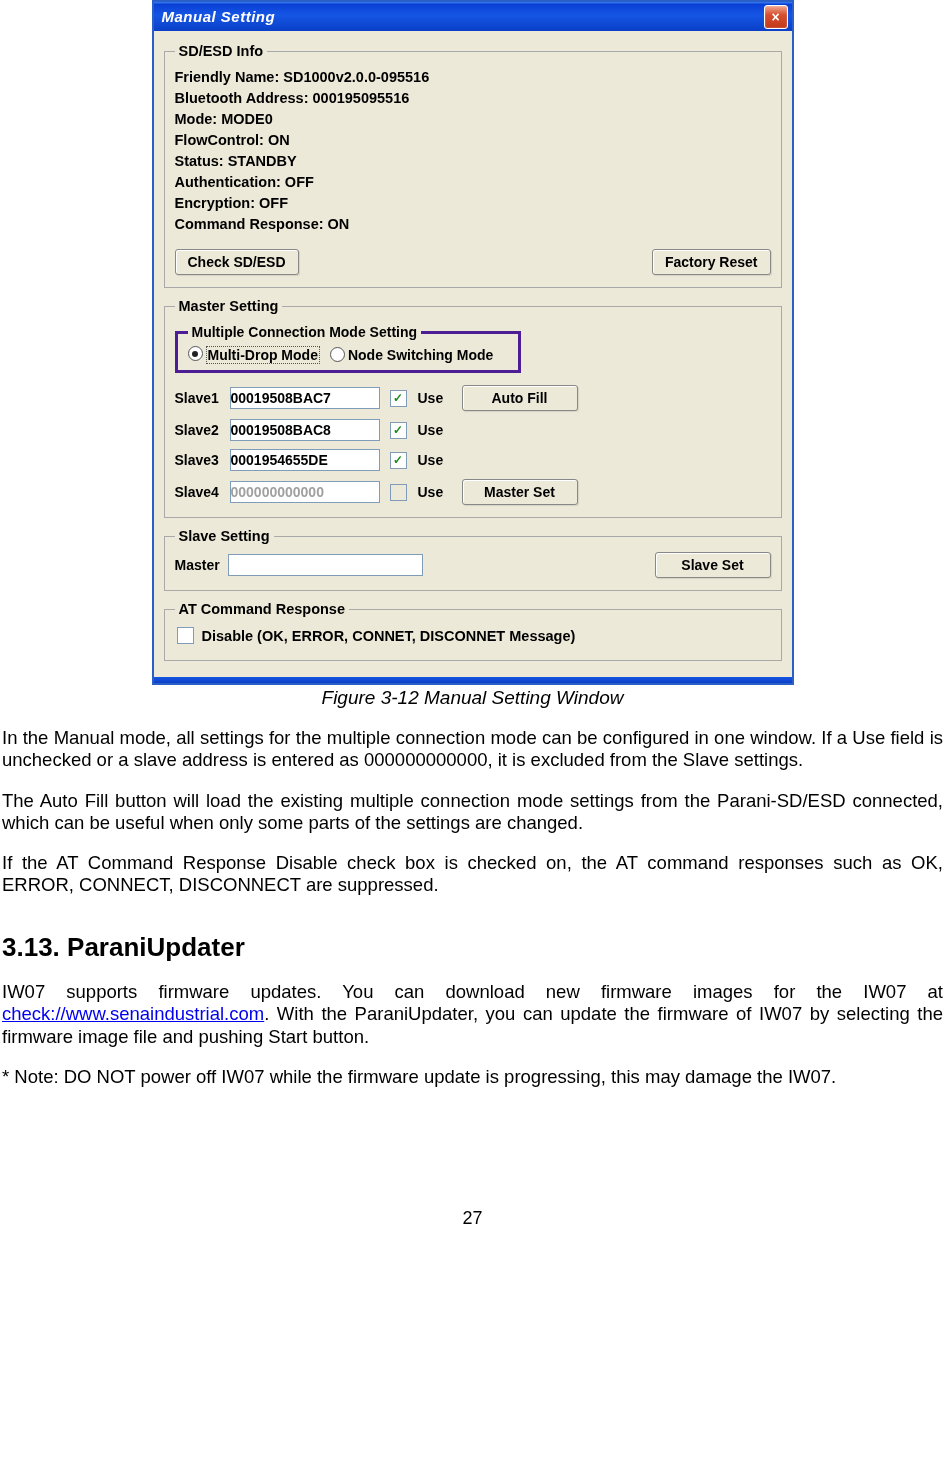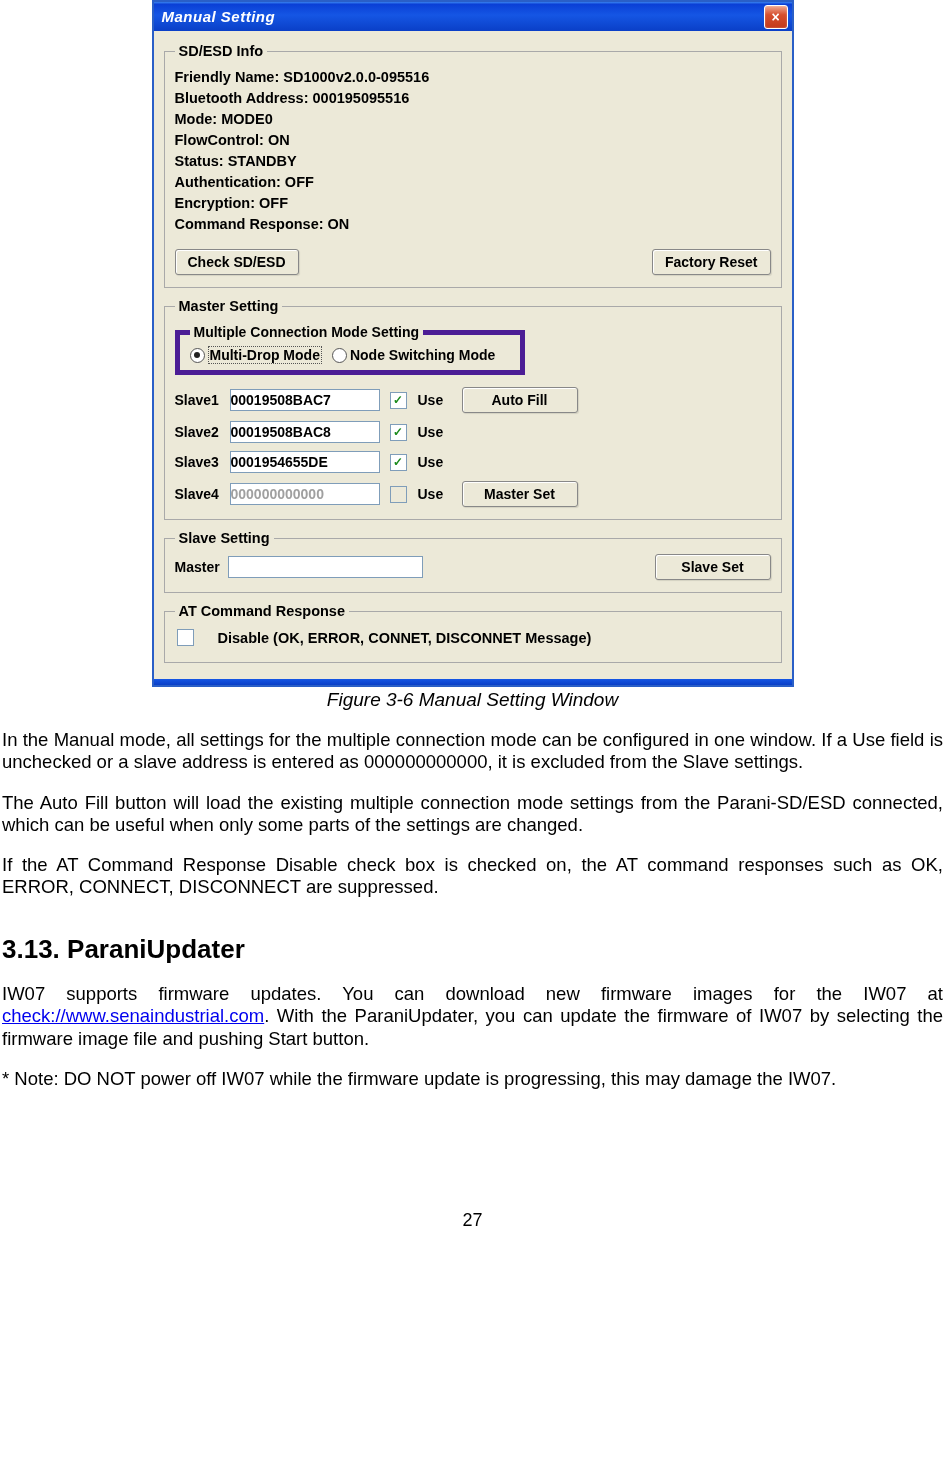--- a/index.html
+++ b/index.html
@@ -86,39 +86,39 @@
     text-align: center;
     display: inline-block;
   }
   .row-between {
     display: flex;
     justify-content: space-between;
     align-items: center;
   }
   
   .inner-field {
-    border: 5px solid #4c1d95;
+    border: 3px solid #4c1d95;
     padding: 6px 10px;
     margin: 2px 0 12px 0;
     width: 320px;
   }
   .inner-field legend {
     font-weight: bold;
     font-size: 14px;
   }
   .radio-row {
     display: flex;
     gap: 2px;
     align-items: center;
     font-weight: bold;
     font-size: 14px;
   }
   .radio-wrap {
     display: flex;
-    align-items: center;
+    align-items: flex-start;
     gap: 3px;
   }
   .radio-lbl.sel {
     border: 1px dotted #555;
     padding: 0 1px;
   }
   .master-grid {
     display: grid;
     grid-template-columns: 55px 160px 28px 40px 120px;
     row-gap: 8px;
@@ -169,21 +169,21 @@
     gap: 8px;
     font-weight: bold;
     font-size: 14px;
   }
   .slave-row .txt-input {
     width: 195px;
   }
   .at-row {
     display: flex;
     align-items: center;
-    gap: 24px;
+    gap: 8px;
     font-weight: bold;
     font-size: 14.5px;
     padding: 2px 0 0 2px;
   }
   .bottom-strip {
     height: 6px;
     background: linear-gradient(to bottom, #1556e4, #0a3fc7);
   }
   
   .caption {
@@ -317,21 +317,21 @@
         <div class="at-row">
           <span class="chk"></span>
           <span>Disable (OK, ERROR, CONNET, DISCONNET Message)</span>
         </div>
       </fieldset>
 
     </div>
     <div class="bottom-strip"></div>
   </div>
 
-  <div class="caption">Figure 3-6 Manual Setting Window</div>
+  <div class="caption">Figure 3-12 Manual Setting Window</div>
 
   <p class="body-text">In the Manual mode, all settings for the multiple connection mode can be configured in one window. If a Use field is unchecked or a slave address is entered as 000000000000, it is excluded from the Slave settings.</p>
   <p class="body-text">The Auto Fill button will load the existing multiple connection mode settings from the Parani-SD/ESD connected, which can be useful when only some parts of the settings are changed.</p>
   <p class="body-text">If the AT Command Response Disable check box is checked on, the AT command responses such as OK, ERROR, CONNECT, DISCONNECT are suppressed.</p>
 
   <div class="heading">3.13. ParaniUpdater</div>
 
   <p class="body-text">
     <span>IW07 supports firmware updates. You can download new firmware images for the IW07 at </span><a class="link">check://www.senaindustrial.com</a><span>. With the ParaniUpdater, you can update the firmware of IW07 by selecting the firmware image file and pushing Start button.</span>
   </p>

